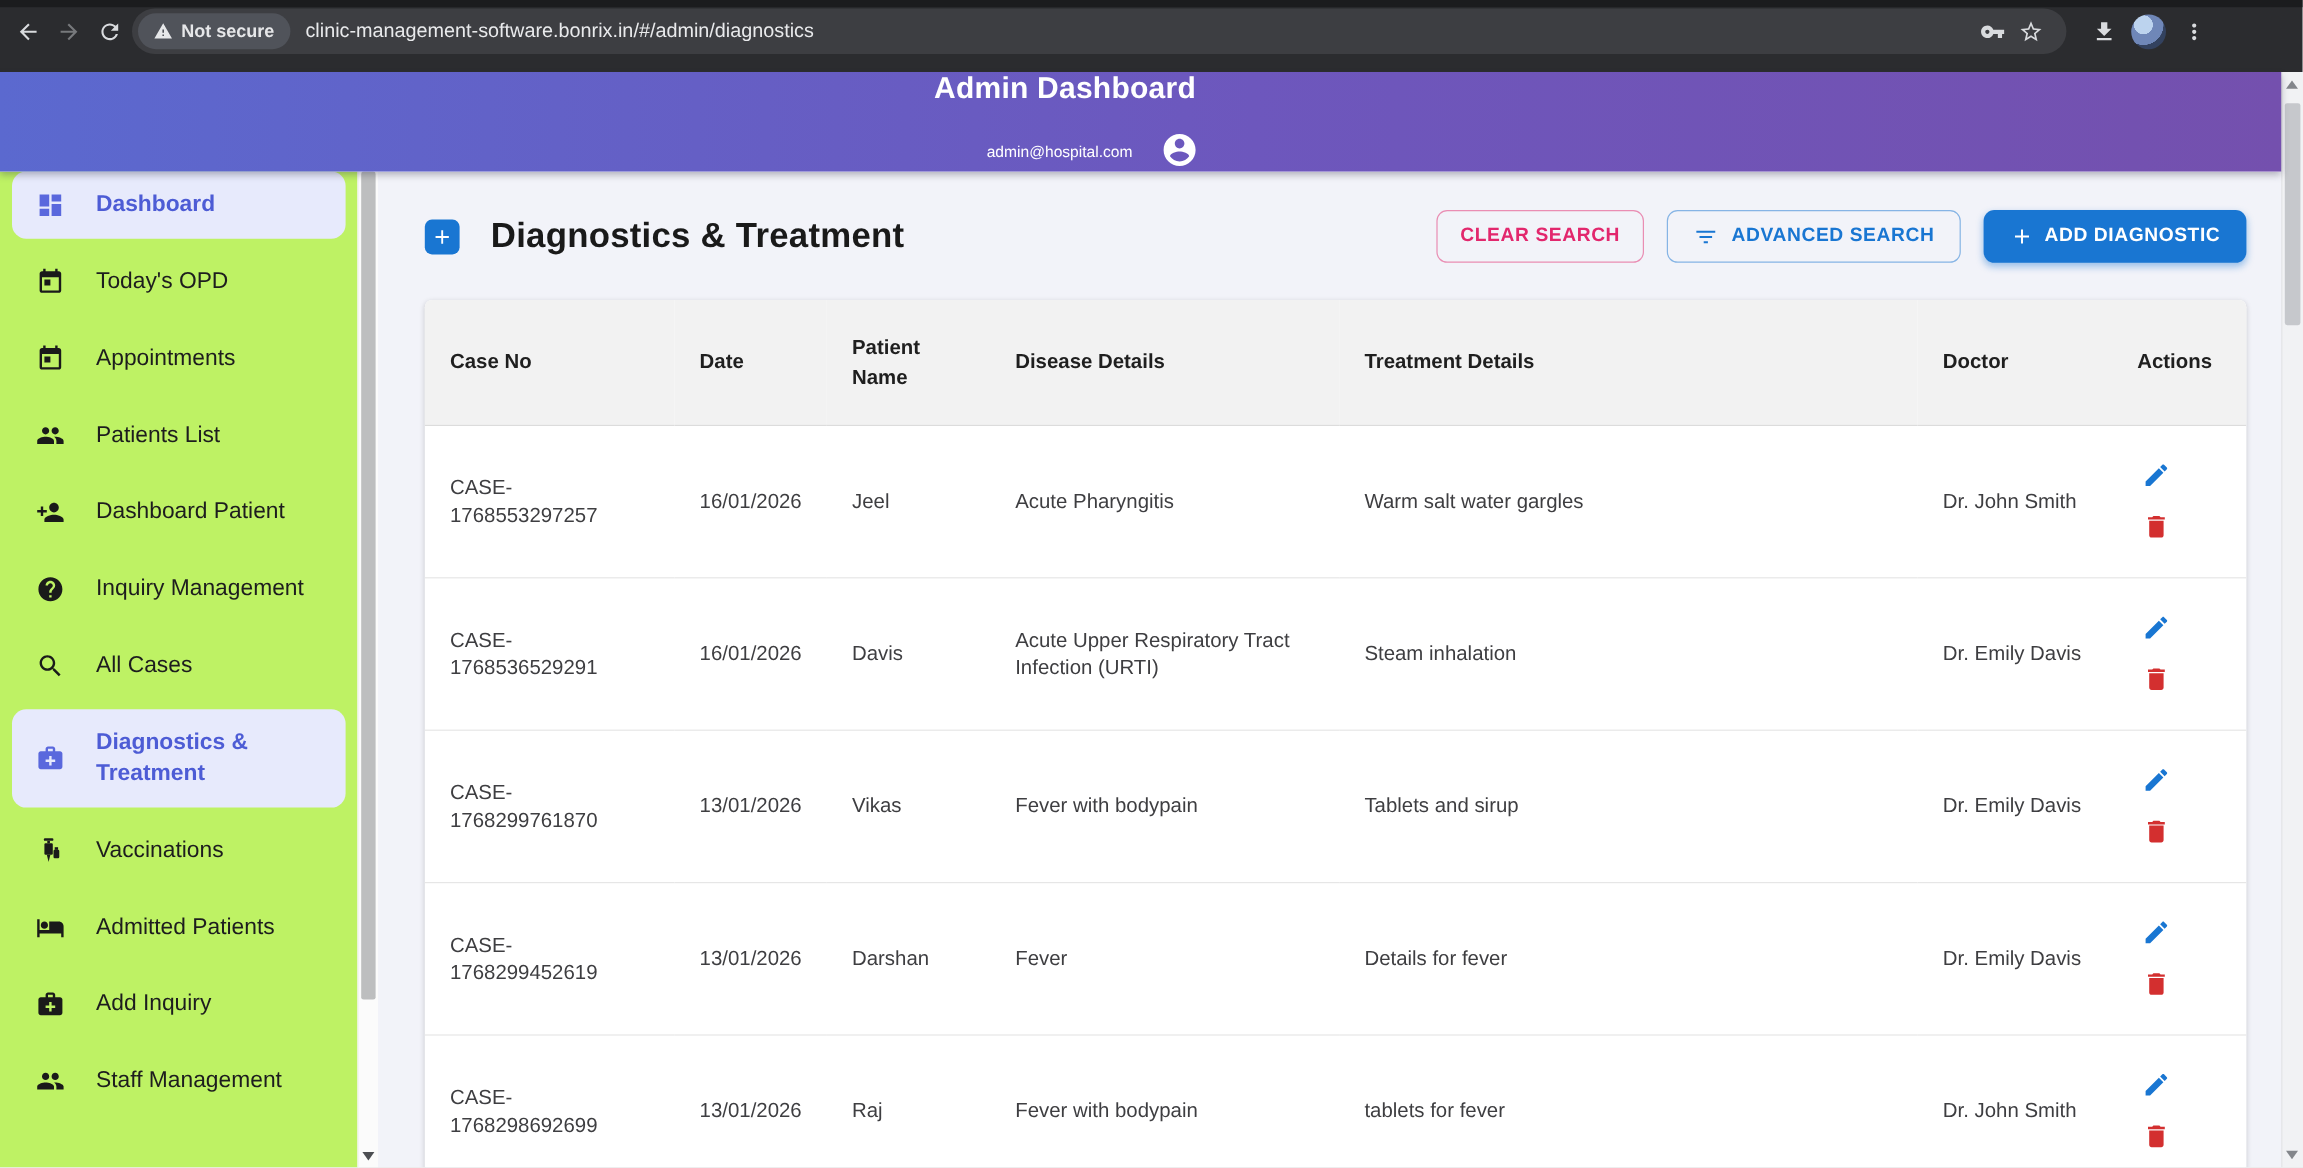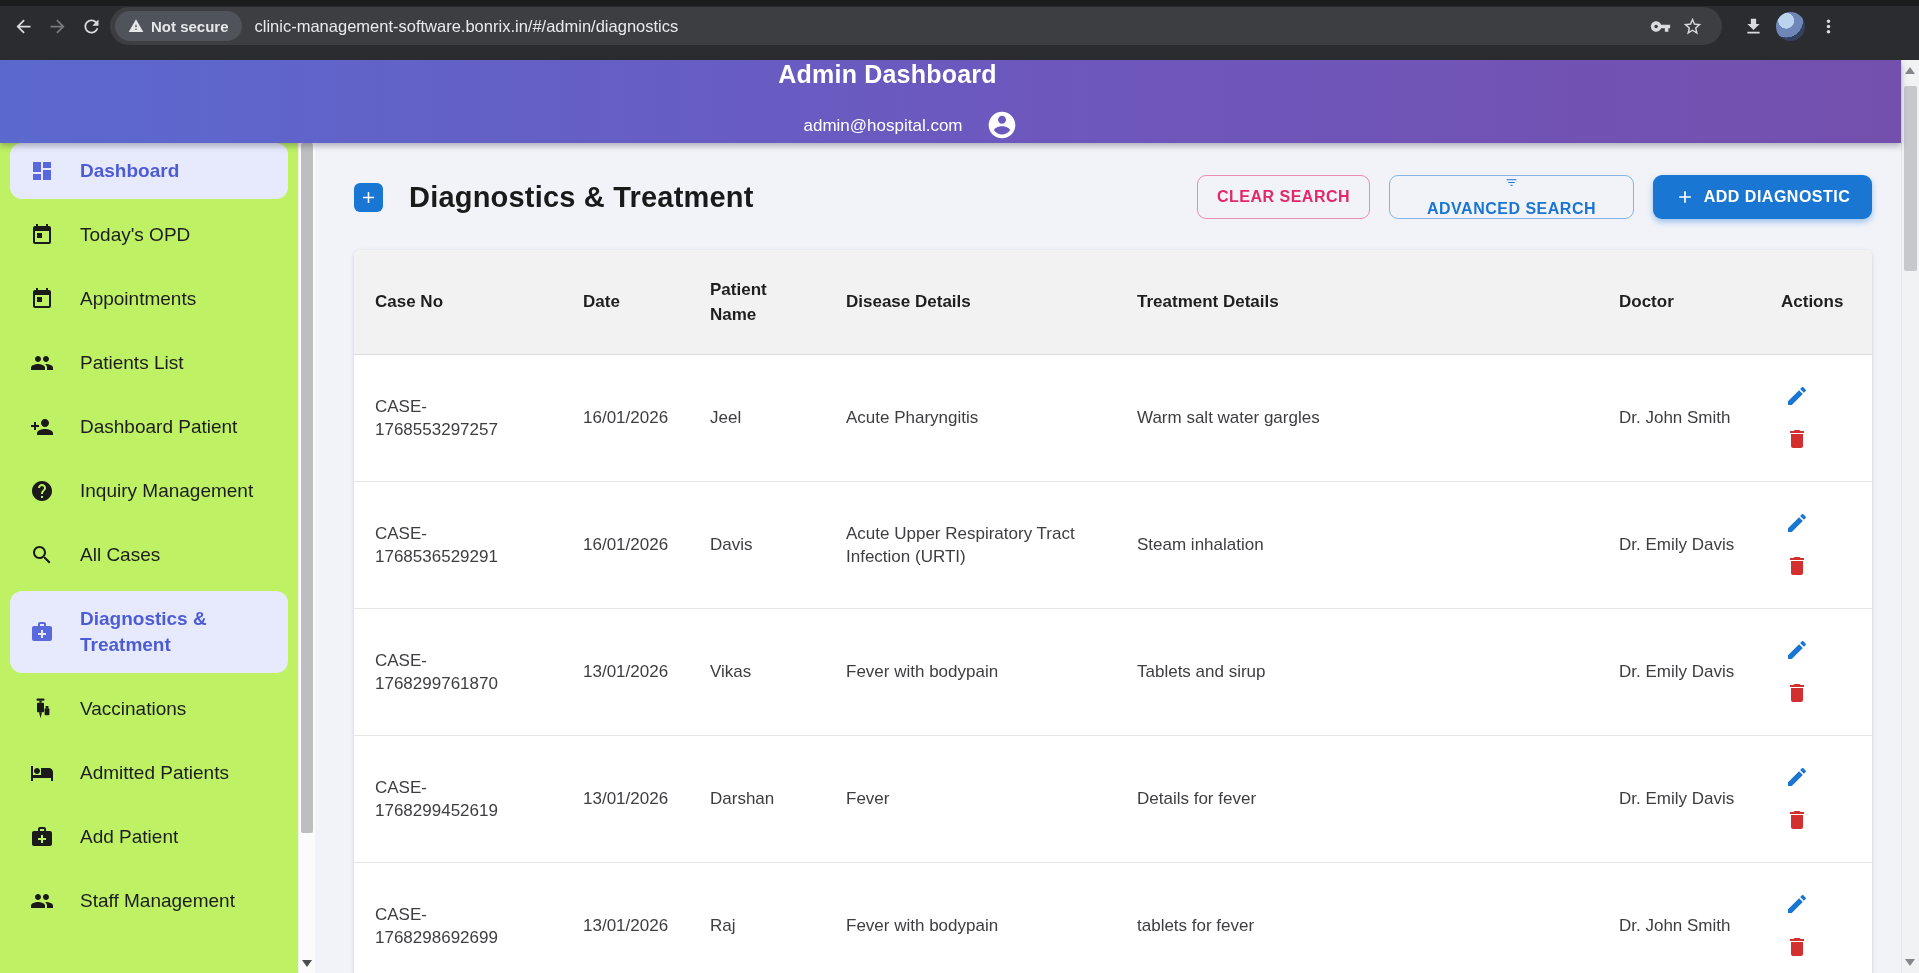--- a/index.html
+++ b/index.html
@@ -21,21 +21,21 @@
   .omni-spacer{flex:1;}
   .omni-icon{width:32px;height:32px;border:none;background:transparent;padding:0;display:flex;align-items:center;justify-content:center;cursor:pointer;flex:none;}
   .omni-icon svg{width:21px;height:21px;fill:#d9dbde;}
   .toolbar-right{display:flex;align-items:center;gap:6px;margin-left:14px;}
   .avatar{width:29px;height:29px;border-radius:50%;background:radial-gradient(circle at 35% 30%,#bcd3ee 0 28%,#6f87b8 29% 60%,#33425f 61% 100%);border:none;cursor:pointer;flex:none;}
   
   .page{width:1901px;}
   .app-header{height:83px;background:linear-gradient(90deg,#5b69cf 0%,#6d57bd 55%,#7450ae 100%);display:flex;align-items:center;justify-content:space-between;padding:0 151px 0 25px;box-shadow:0 3px 6px rgba(50,50,70,.35);position:relative;z-index:5;flex-direction:column;}
   .app-title{color:#fff;font-size:25px;font-weight:700;letter-spacing:.2px;margin:0;}
   .header-user{display:flex;align-items:center;gap:22px;}
-  .user-email{color:#fff;font-size:17px;margin-left:47px;}
+  .user-email{color:#fff;font-size:13px;margin-left:47px;}
   .account-btn{width:34px;height:34px;border:none;background:transparent;padding:0;cursor:pointer;}
   .account-btn svg{width:32px;height:32px;fill:#fff;}
 
   
   .content-row{display:flex;height:830px;}
 
   
   .sidebar{width:298px;background:#bef264;overflow:hidden;flex:none;}
   .sidebar ul{list-style:none;margin:0;padding:0;}
   .side-item{display:flex;align-items:center;gap:26px;margin:0 10px 8px 10px;padding:15px 12px 15px 20px;border-radius:12px;cursor:pointer;}
@@ -54,21 +54,21 @@
   
   .main{flex:1;background:#f2f3f9;overflow:hidden;}
   .main-header{margin:32px 29px 0 39px;display:flex;align-items:center;justify-content:space-between;height:44px;}
   .mh-left{display:flex;align-items:center;gap:26px;}
   .plus-box{width:29px;height:29px;border-radius:6px;background:#1976d2;display:flex;align-items:center;justify-content:center;flex:none;}
   .plus-box svg{width:19px;height:19px;fill:#fff;}
   .page-title{font-size:29px;font-weight:700;color:#1a1a1a;margin:0;letter-spacing:.2px;}
   .mh-right{display:flex;align-items:center;gap:19px;}
   .btn{height:44px;border-radius:9px;font-size:16px;font-weight:600;letter-spacing:.5px;display:flex;align-items:center;justify-content:center;cursor:pointer;background:transparent;padding:0 18px;}
   .btn-outline-pink{min-width:173px;border:1px solid rgba(226,39,109,.5);color:#e2276d;}
-  .btn-outline-blue{min-width:245px;border:1px solid rgba(25,118,210,.5);color:#1976d2;gap:11px;flex-direction:column;}
+  .btn-outline-blue{min-width:245px;border:1px solid rgba(25,118,210,.5);color:#1976d2;gap:11px;}
   .btn-outline-blue svg{width:21px;height:21px;fill:#1976d2;}
   .btn-primary{min-width:219px;border:none;background:#1976d2;color:#fff;gap:9px;box-shadow:0 3px 6px rgba(25,118,210,.4);}
   .btn-primary svg{width:20px;height:20px;fill:#fff;}
 
   
   .table-card{margin:31px 29px 0 39px;background:#fff;border-radius:6px;box-shadow:0 1px 4px rgba(0,0,0,.15);overflow:hidden;}
   table{width:100%;border-collapse:collapse;table-layout:fixed;}
   thead th{height:104px;background:#f2f2f2;text-align:left;vertical-align:middle;font-size:17px;font-weight:700;color:#1f1f1f;padding:0 18px 0 21px;border-bottom:1px solid #dcdcdc;line-height:25px;}
   tbody td{height:126px;vertical-align:middle;font-size:17px;color:#3e3e41;padding:0 18px 0 21px;border-bottom:1px solid #e6e6e6;line-height:23px;}
   td .case{display:inline-block;max-width:135px;}
@@ -247,21 +247,21 @@
                 </svg>
               </span>
               <span class="lbl">Admitted Patients</span>
             </li>
             <li class="side-item">
               <span class="icn">
                 <svg viewBox="0 0 24 24">
                   <path d="M20 6h-4V4c0-1.1-.9-2-2-2h-4c-1.1 0-2 .9-2 2v2H4c-1.1 0-2 .9-2 2v11c0 1.1.9 2 2 2h16c1.1 0 2-.9 2-2V8c0-1.1-.9-2-2-2zm-10-2h4v2h-4V4zm6 11h-3v3h-2v-3H8v-2h3v-3h2v3h3v2z"></path>
                 </svg>
               </span>
-              <span class="lbl">Add Patient</span>
+              <span class="lbl">Add Inquiry</span>
             </li>
             <li class="side-item">
               <span class="icn">
                 <svg viewBox="0 0 24 24">
                   <path d="M16 11c1.66 0 2.99-1.34 2.99-3S17.66 5 16 5s-3 1.34-3 3 1.34 3 3 3zm-8 0c1.66 0 2.99-1.34 2.99-3S9.66 5 8 5 5 6.34 5 8s1.34 3 3 3zm0 2c-2.33 0-7 1.17-7 3.5V19h14v-2.5c0-2.33-4.67-3.5-7-3.5zm8 0c-.29 0-.62.02-.97.05 1.16.84 1.97 1.97 1.97 3.45V19h6v-2.5c0-2.33-4.67-3.5-7-3.5z"></path>
                 </svg>
               </span>
               <span class="lbl">Staff Management</span>
             </li>
           </ul>

